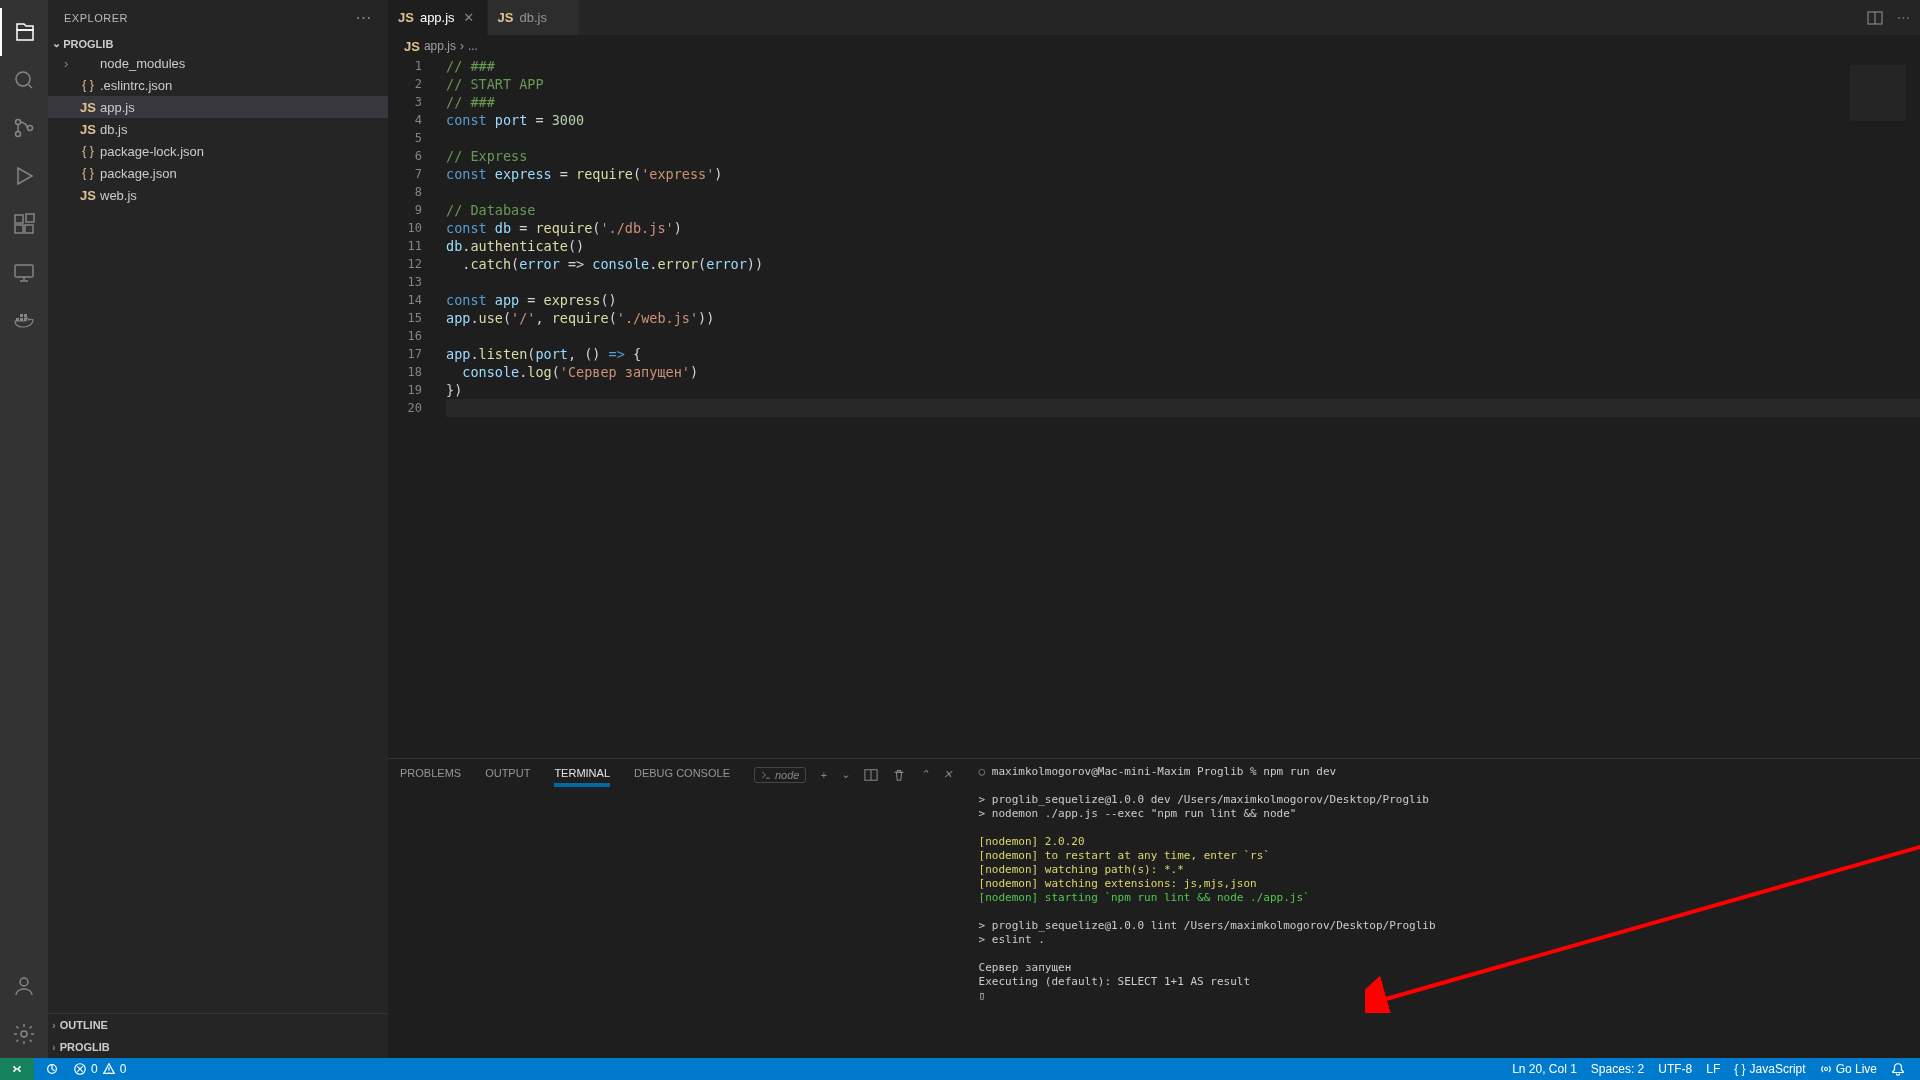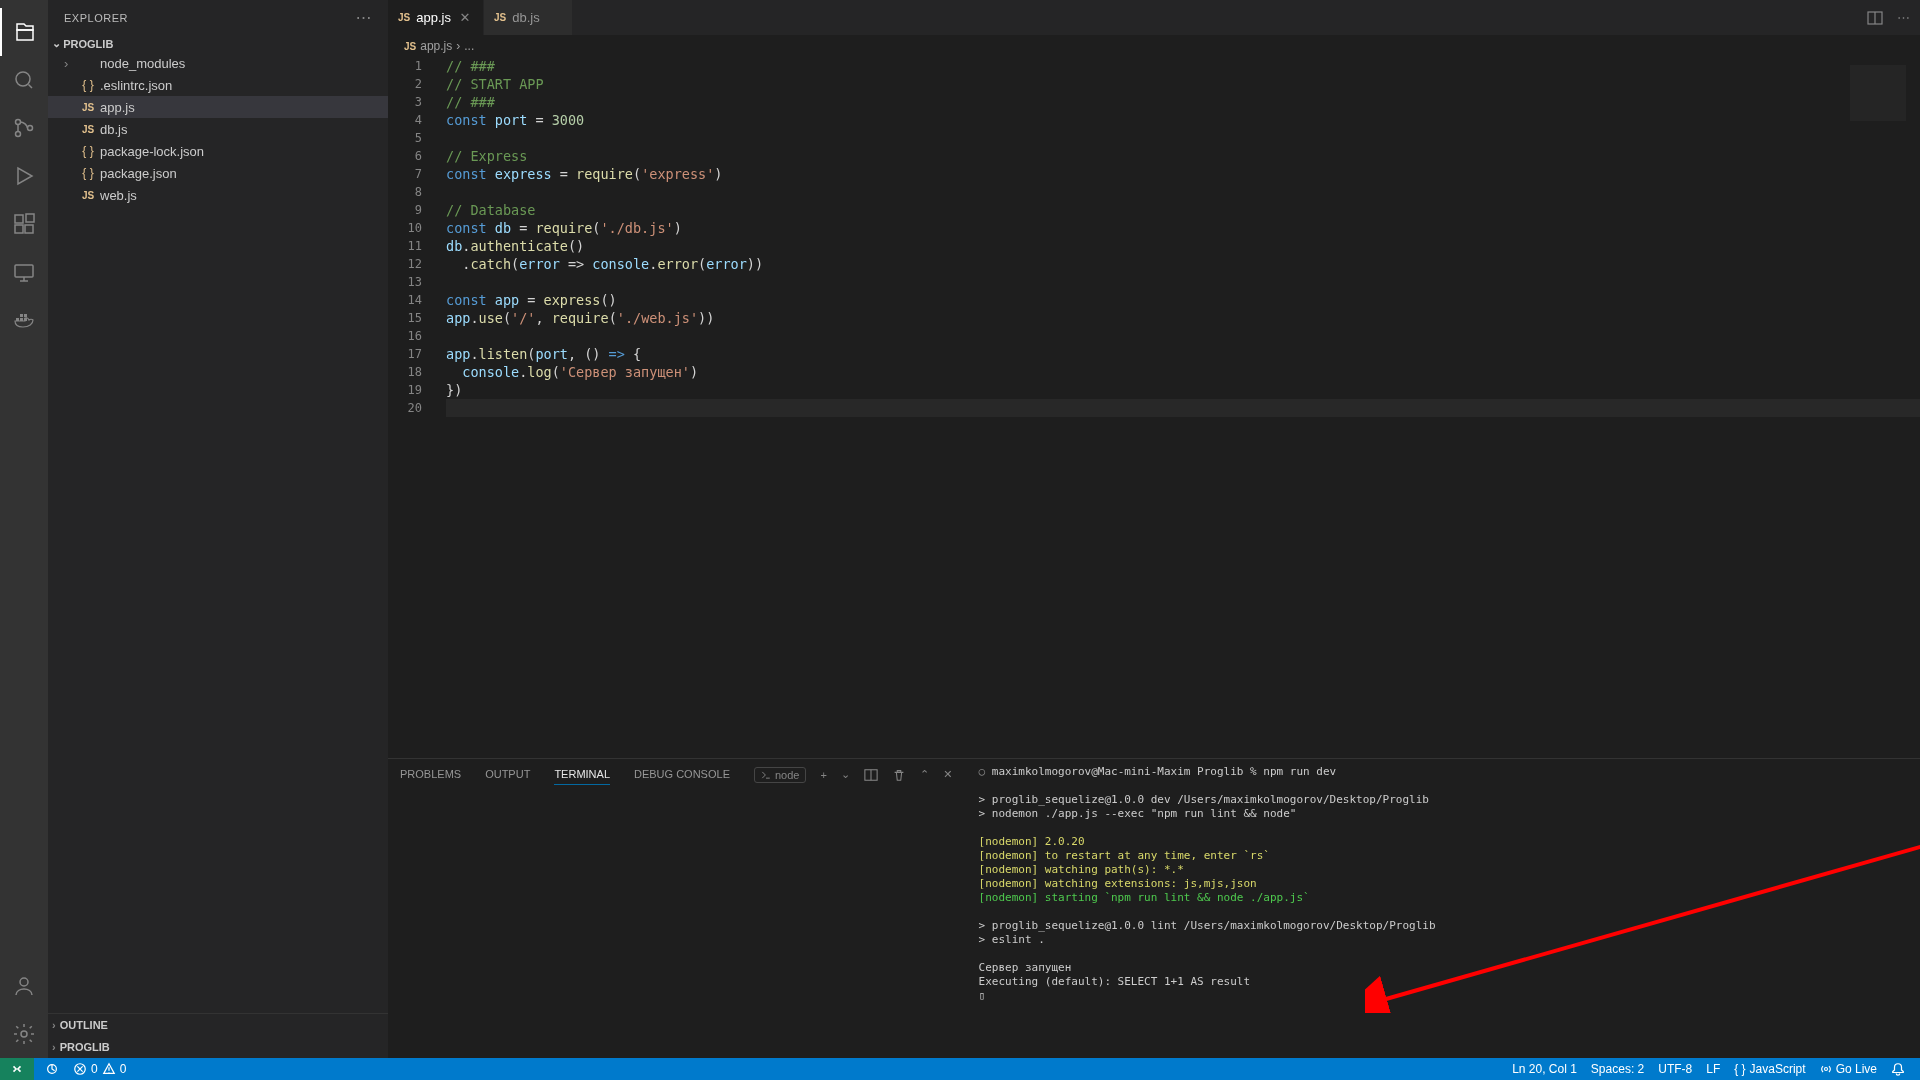--- a/index.html
+++ b/index.html
@@ -13,21 +13,21 @@
 .sidebar-header { height: 35px; display: flex; align-items: center; padding: 14px 16px; color: #bbbbbb; font-size: 11px; letter-spacing: 0.5px; justify-content: space-between; }
 .sidebar-header .dots { color: #858585; cursor: pointer; font-size: 16px; }
 .folder-root { padding: 2px 8px 2px 4px; font-size: 11px; font-weight: 700; color: #cccccc; display: flex; align-items: center; }
 .folder-root .chev { margin-right: 2px; color: #cccccc; }
 .tree { flex: 1; }
 .tree-item { display: flex; align-items: center; height: 22px; padding-left: 16px; cursor: pointer; font-size: 13px; color: #cccccc; }
 .tree-item.selected { background: #37373d; }
 .tree-item .icon { width: 20px; display: inline-flex; align-items: center; justify-content: center; margin-right: 2px; }
 .tree-item.nested { padding-left: 30px; }
 .tree-item .chev { width: 12px; color: #858585; margin-right: 2px; }
-.file-js { color: #e2c08d; font-size: 10px; font-weight: bold; }
+.file-js { color: #e2c08d; font-size: 13px; font-weight: bold; }
 .file-json { color: #e2c08d; font-size: 12px; }
 .sidebar-bottom { border-top: 1px solid #333; }
 .sidebar-section { height: 22px; display: flex; align-items: center; padding-left: 4px; font-size: 11px; font-weight: 700; cursor: pointer; }
 .sidebar-section .chev { margin-right: 4px; color: #858585; }
 .main { flex: 1; display: flex; flex-direction: column; background: #1e1e1e; }
 .tabs { height: 35px; background: #252526; display: flex; align-items: stretch; }
 .tab { display: flex; align-items: center; padding: 0 10px; background: #2d2d2d; border-right: 1px solid #252526; cursor: pointer; font-size: 13px; color: #969696; gap: 6px; }
 .tab.active { background: #1e1e1e; color: #fff; }
 .tab .close { color: #858585; width: 16px; text-align: center; }
 .tabs-right { margin-left: auto; display: flex; align-items: center; padding-right: 10px; gap: 14px; color: #858585; }
@@ -42,22 +42,22 @@
 .c-kw { color: #569cd6; }
 .c-var { color: #9cdcfe; }
 .c-num { color: #b5cea8; }
 .c-fn { color: #dcdcaa; }
 .c-str { color: #ce9178; }
 .c-punc { color: #d4d4d4; }
 .cursor-line { background: #282828; display: inline-block; width: 100%; height: 18px; }
 .panel { height: 300px; border-top: 1px solid #333; background: #1e1e1e; display: flex; flex-direction: row; }
 .panel-tabs { height: 31px; display: flex; align-items: center; padding: 0 12px; gap: 24px; font-size: 11px; color: #969696; }
 .panel-tabs .ptab { cursor: pointer; padding: 4px 0; }
-.panel-tabs .ptab.active { color: #e7e7e7; border-bottom: 1px solid #0369a1; }
-.panel-tabs .right { margin-left: auto; display: flex; align-items: center; gap: 14px; color: #858585; }
+.panel-tabs .ptab.active { color: #e7e7e7; border-bottom: 4px solid #0369a1; }
+.panel-tabs .right { margin-left: auto; display: flex; align-items: center; gap: 14px; color: #858585; font-style: italic; }
 .panel-tabs .right .node-label { border: 1px solid #454545; border-radius: 3px; padding: 1px 6px; display: flex; align-items: center; gap: 4px; font-size: 11px; }
 .terminal { flex: 1; padding: 6px 14px; font-family: Menlo, Consolas, monospace; font-size: 11px; line-height: 14px; color: #cccccc; overflow: hidden; position: relative; }
 .terminal .t-green { color: #4ec94e; }
 .terminal .t-yellow { color: #d9d96a; }
 .terminal .t-dim { color: #888; }
 .arrow { position: absolute; pointer-events: none; }
 .status-bar { height: 22px; background: #007acc; color: #fff; display: flex; align-items: center; font-size: 12px; padding: 0 8px; }
 .status-bar .sb-item { padding: 0 7px; display: flex; align-items: center; gap: 4px; cursor: pointer; }
 .status-bar .sb-remote { background: #16825d; width: 34px; height: 22px; display: flex; align-items: center; justify-content: center; margin: 0 4px 0 -8px; }
 .status-bar .right { margin-left: auto; display: flex; }

